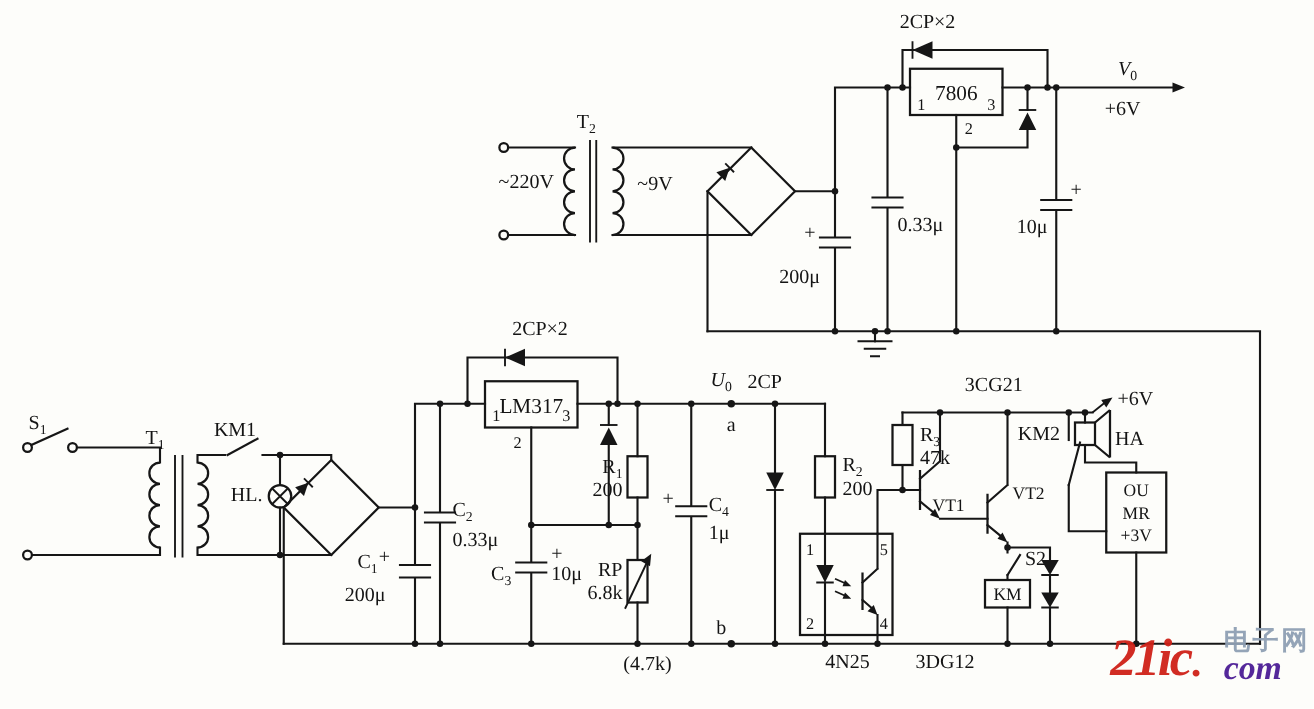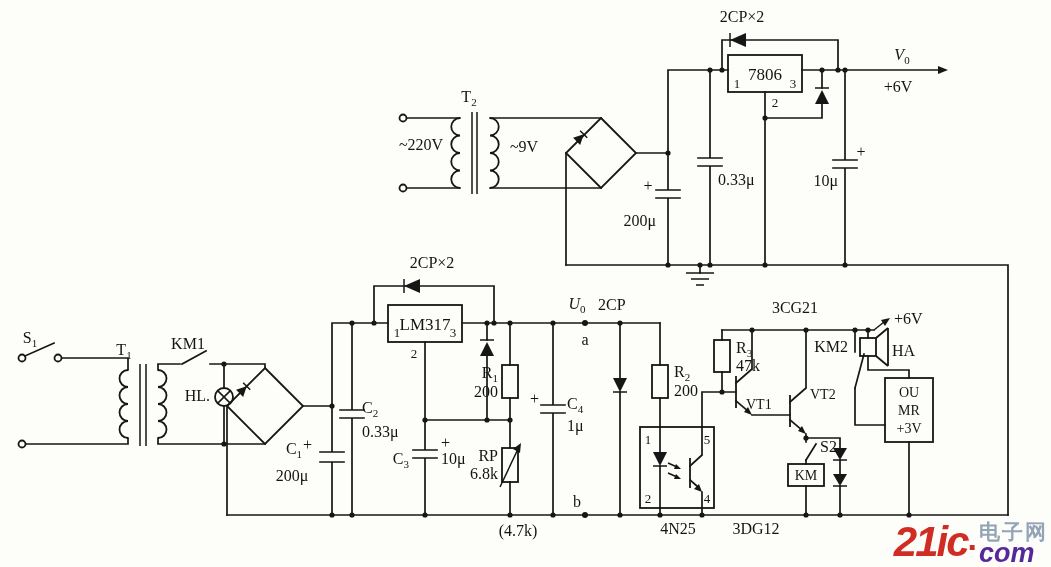--- a/index.html
+++ b/index.html
@@ -10,25 +10,25 @@
   svg .big{font-size:17px;}
   svg .pin{font-size:13px;}
   svg .sm{font-size:14px;}
   svg .sub{font-size:11px;}
   svg .it{font-style:italic;}
   .wire{stroke:#161616;stroke-width:1.7;fill:none;stroke-linecap:square;}
   .thin{stroke:#161616;stroke-width:1.5;fill:none;}
   .comp{stroke:#161616;stroke-width:1.8;fill:none;}
   .fillb{fill:#161616;stroke:none;}
   .dot{fill:#161616;stroke:none;}
-  .watermark{position:absolute;right:3px;bottom:0;display:flex;align-items:flex-start;
-             font-family:Liberation Sans, sans-serif;opacity:.95;line-height:1;}
+  .watermark{position:absolute;right:3px;bottom:19px;display:flex;align-items:flex-end;
+             font-family:Liberation Serif, serif;opacity:.95;line-height:1;}
   .wm-brand{color:#cf2118;font-size:42px;font-weight:bold;font-style:italic;letter-spacing:-2px;}
   .wm-dot{color:#cf2118;font-size:34px;font-weight:bold;}
-  .wm-stack{display:flex;flex-direction:column;align-items:flex-start;margin-left:2px;}
+  .wm-stack{display:flex;flex-direction:column;align-items:flex-start;margin-left:18px;}
   .wm-cn{color:#8fa0b4;font-size:21px;font-weight:bold;letter-spacing:2px;}
   .wm-tld{color:#4c1d95;font-size:27px;font-weight:bold;font-style:italic;margin-top:-2px;}
 </style>
 </head>
 <body>
 
 <div class="canvas">
 <svg width="1051" height="567" viewBox="0 0 1051 567">
 
   <g>

